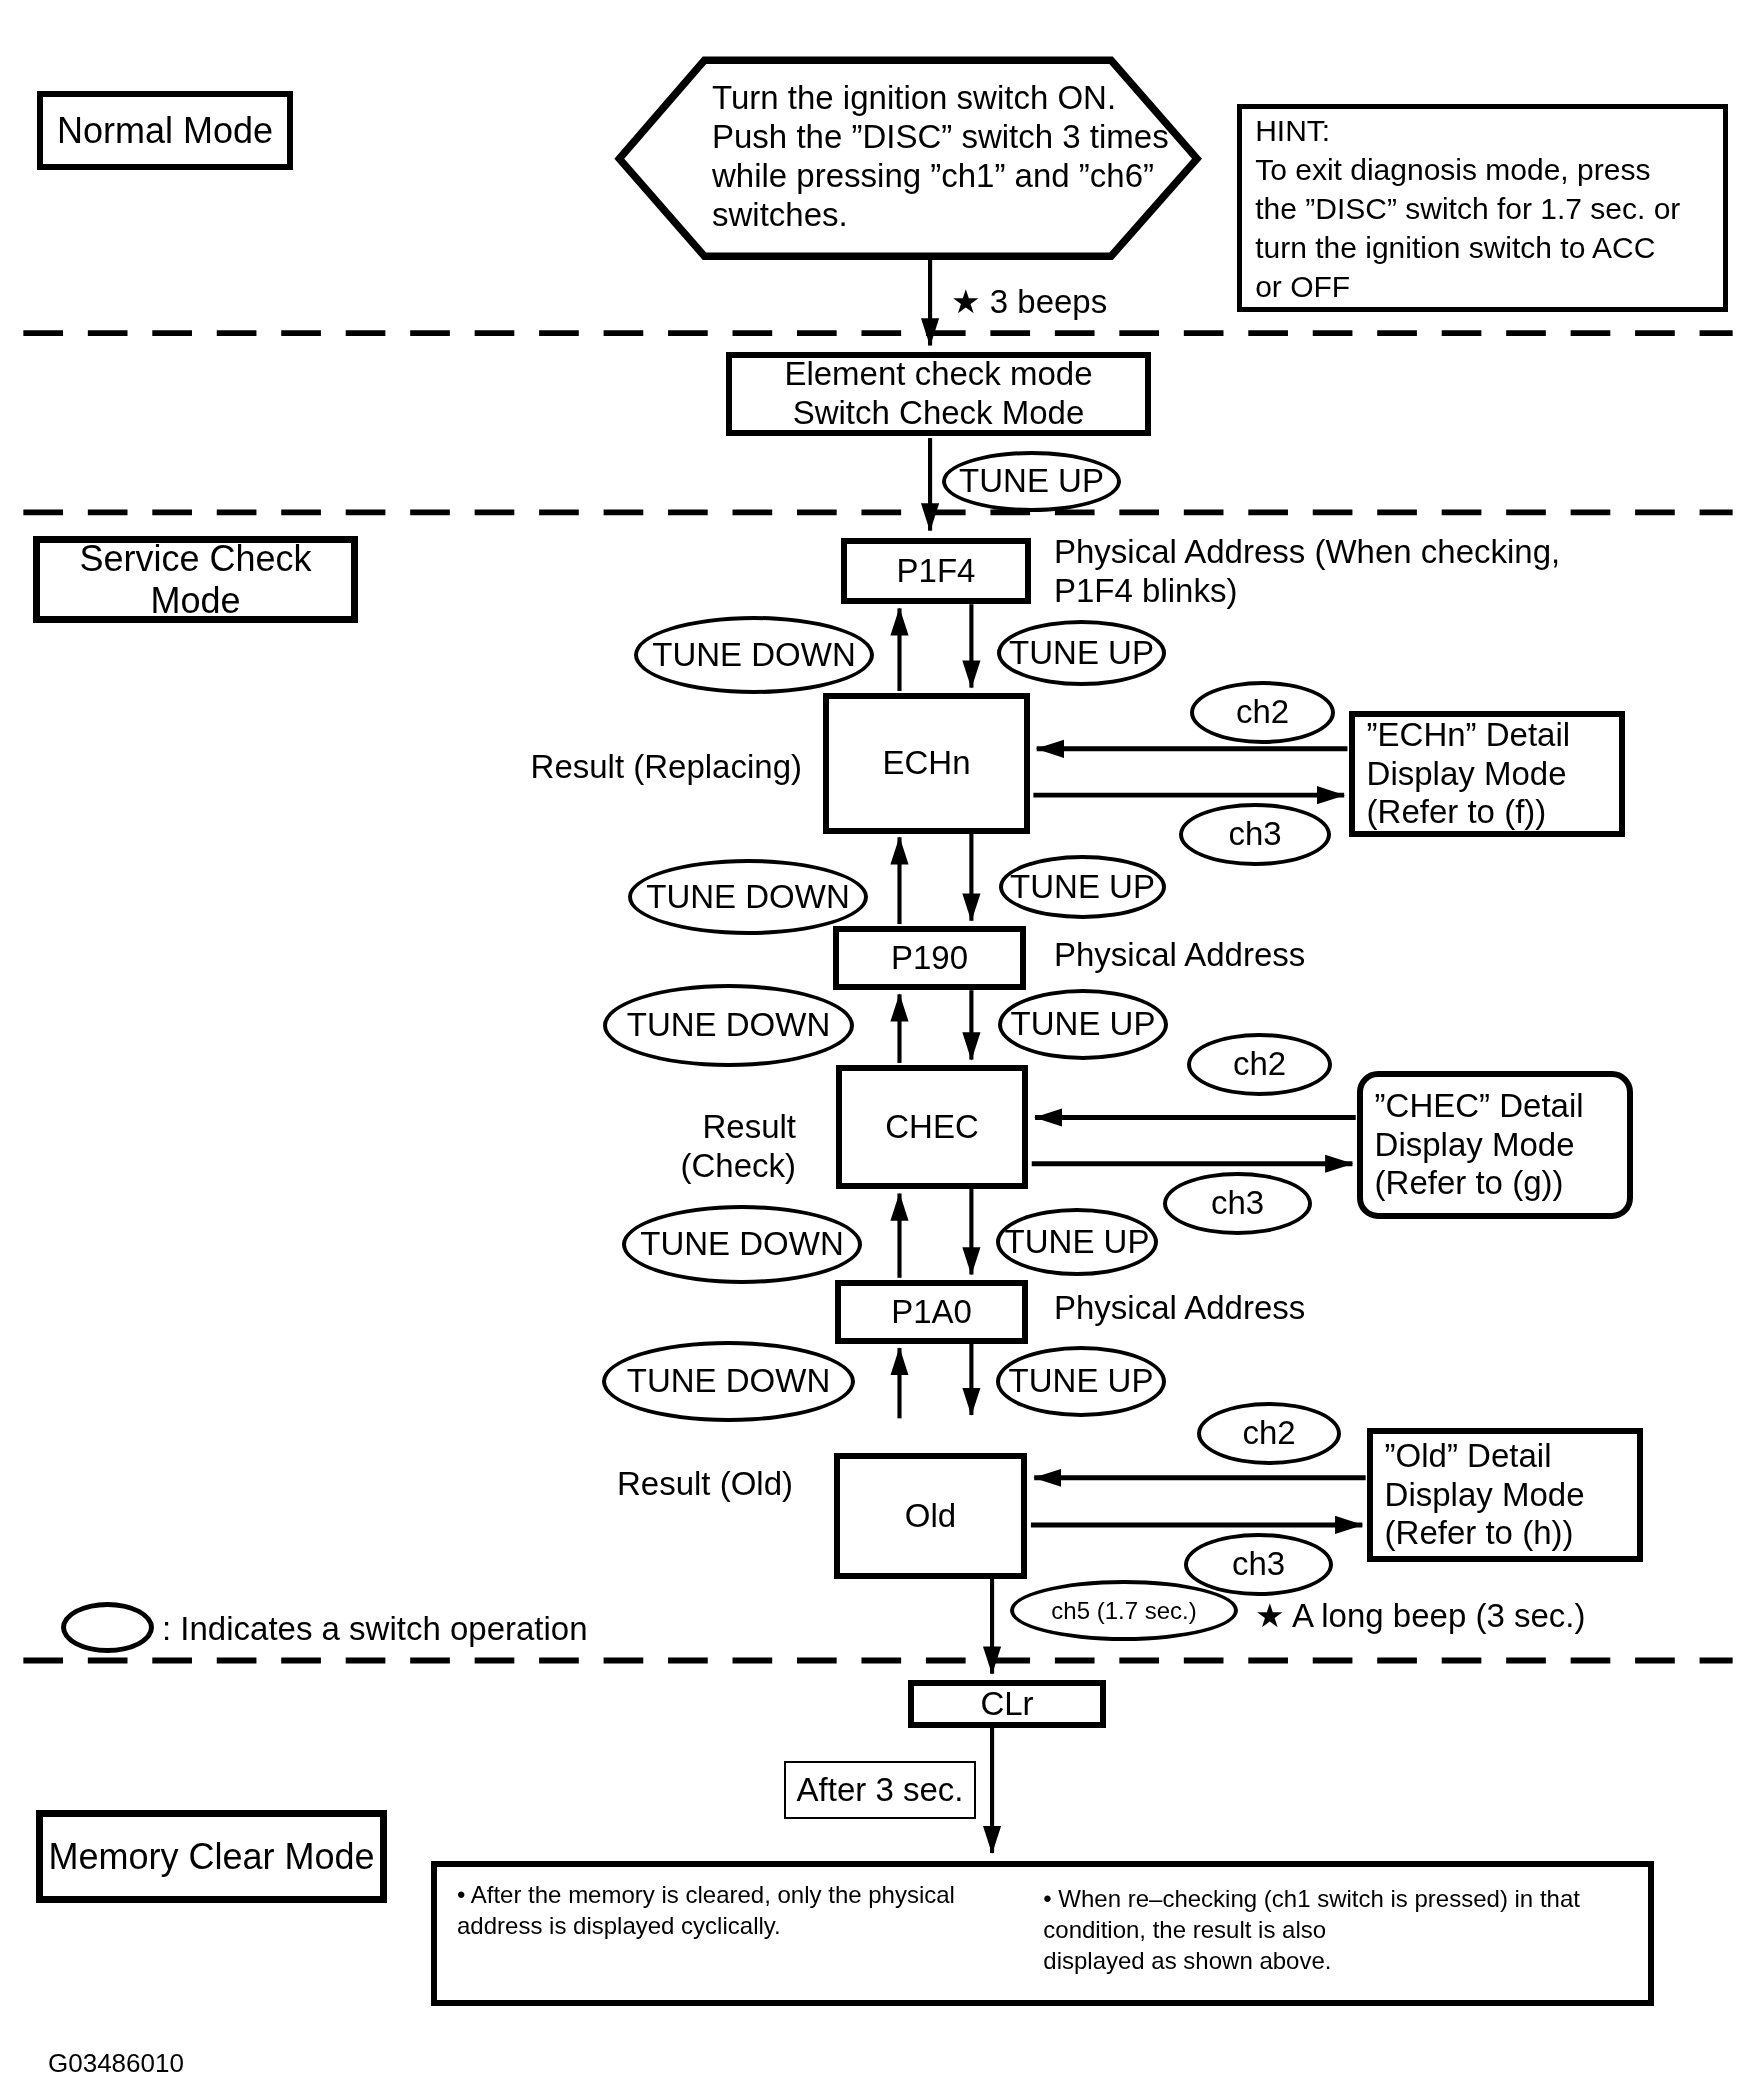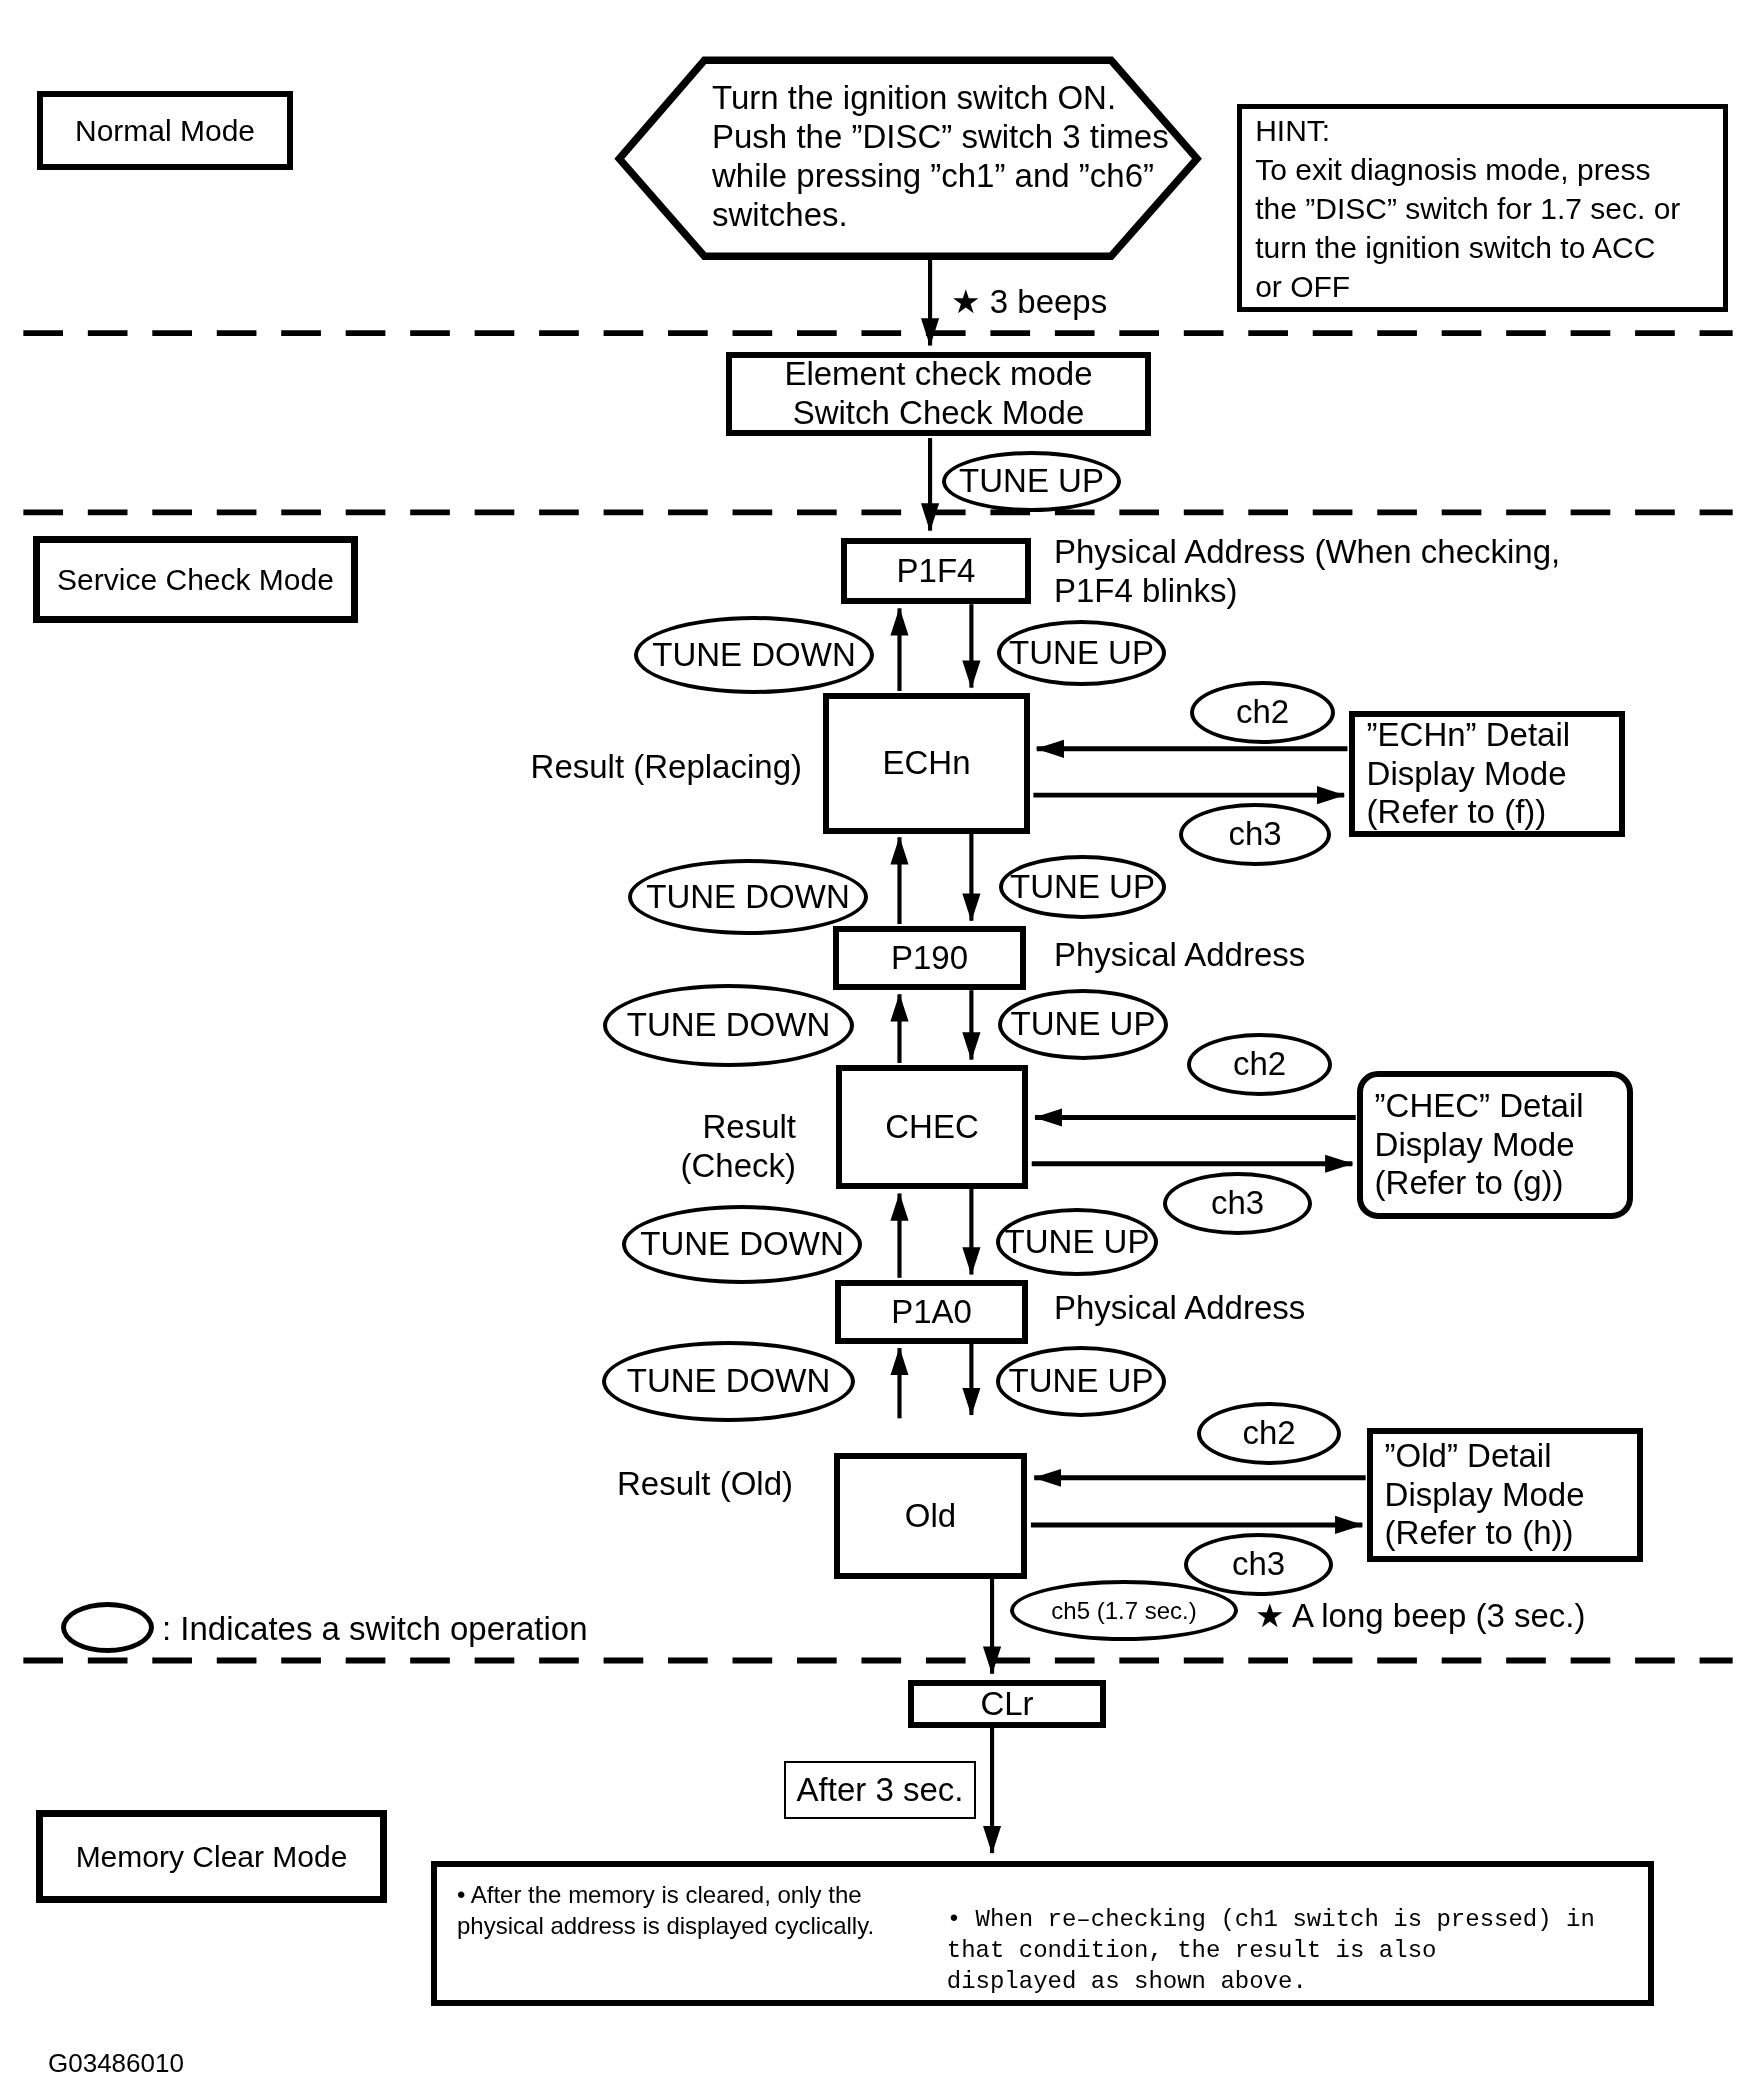--- a/index.html
+++ b/index.html
@@ -22,21 +22,21 @@
   .box.thick9{border-width:7.4px;}
   .box.thin{border-width:2.5px;}
   .box.b6{border-width:5px;}
   .box.left{justify-content:flex-start;text-align:left;}
   .ellipse{
     border:4.1px solid #000;border-radius:50%;background:transparent;
     display:flex;align-items:center;justify-content:center;text-align:center;
   }
   .ellipse.b7{border-width:5.8px;}
   .rightal{text-align:right;}
-  .modebox{font-size:30px;}
+  .modebox{font-size:36px;}
   .small{font-size:24px;}
   .hint{font-size:30px;line-height:1.3;}
 </style>
 </head>
 <body>
 
 <div id="canvas">
 
   <svg id="connector-layer" width="1756" height="2087" viewBox="0 0 2124 2525">
     <defs>
@@ -229,20 +229,20 @@
   <div class="abs box thin txt" style="left:784px;top:1761px;width:192px;height:58px;">
     <span>After 3 sec.</span>
   </div>
 
   <div class="abs box thick9 modebox" style="left:36px;top:1810px;width:351px;height:93px;">
     <span>Memory Clear Mode</span>
   </div>
 
   <div class="abs box left" style="left:431px;top:1861px;width:1223px;height:145px;padding:11.6px 20px;align-items:flex-start;justify-content:center;">
     <div class="small" style="line-height:1.3;">• After the memory is cleared, only the physical address is displayed cyclically.</div>
-    <div class="small preline" style="line-height:1.3;margin-top:25px;font-family:Liberation Mono, monospace;">• When re–checking (ch1 switch is pressed) in that condition, the result is also
+    <div class="small preline" style="line-height:1.3;margin-top:4px;">• When re–checking (ch1 switch is pressed) in that condition, the result is also
 displayed as shown above.</div>
   </div>
 
   <div class="abs" style="left:40px;top:2048px;font-size:26px;margin-left:8px;">G03486010</div>
 
 </div>
 
 
 </body></html>

